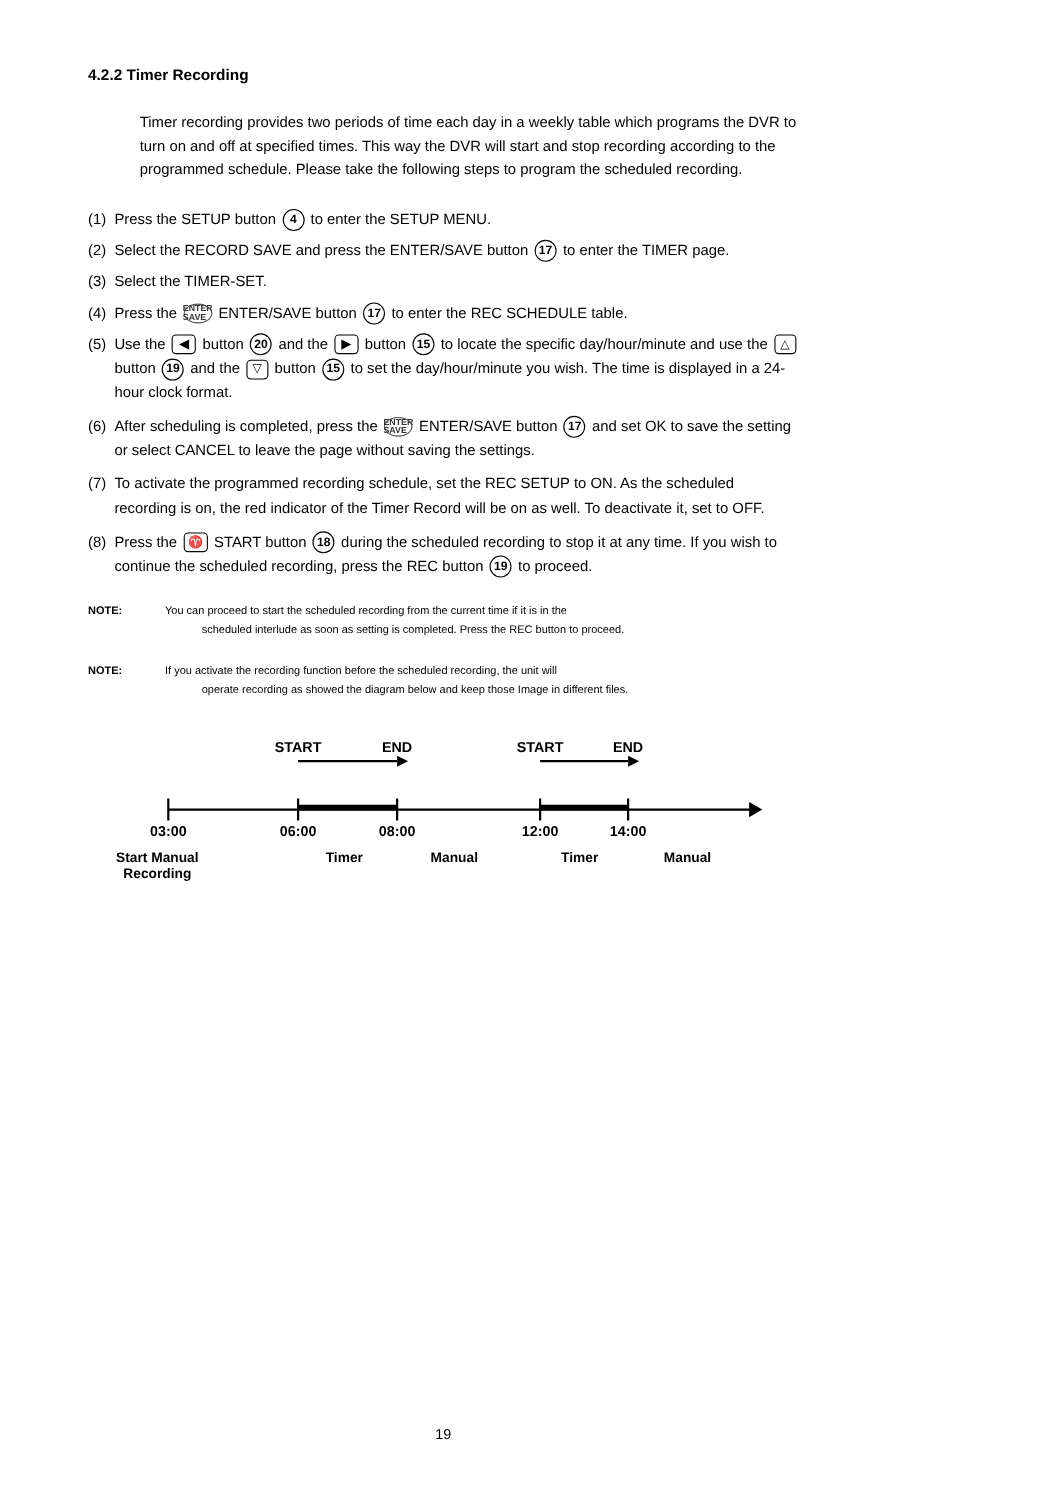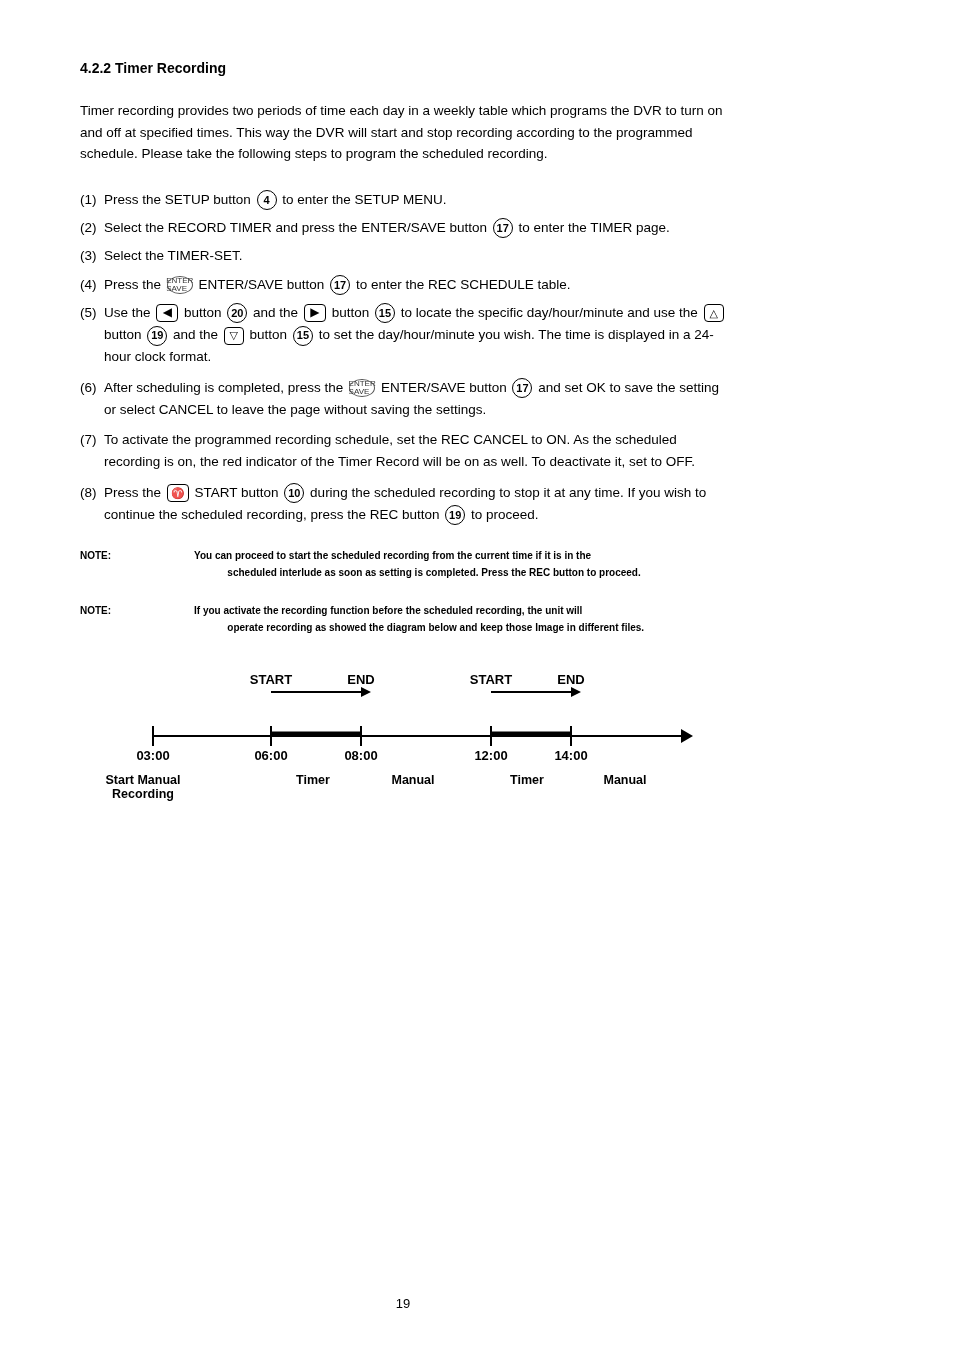--- a/index.html
+++ b/index.html
@@ -20,20 +20,21 @@
     }
     .section-title {
       font-size: 14px;
       font-weight: bold;
       margin-bottom: 24px;
     }
     .intro-text {
       font-size: 13.5px;
       line-height: 1.6;
       margin-bottom: 24px;
+      margin-left: 47px;
     }
     .steps {
       list-style: none;
       margin-bottom: 20px;
     }
     .step {
       font-size: 13.5px;
       line-height: 1.65;
       margin-bottom: 6px;
       display: flex;
@@ -68,20 +69,21 @@
       border: 1.5px solid #555;
       border-radius: 50%;
       width: 26px;
       height: 18px;
       font-size: 8px;
       color: #333;
       margin: 0 2px;
       vertical-align: middle;
       line-height: 1;
       padding: 0 2px;
+      font-weight: bold;
     }
     .arrow-left-icon, .arrow-right-icon {
       display: inline-flex;
       align-items: center;
       justify-content: center;
       width: 22px;
       height: 18px;
       border: 1.5px solid #000;
       border-radius: 4px;
       font-size: 12px;
@@ -119,23 +121,22 @@
     }
     .note-block .note-row {
       display: flex;
       align-items: flex-start;
     }
     .note-label {
       font-weight: bold;
       min-width: 70px;
     }
     .note-content {
-      font-weight: bold;
+      font-weight: normal;
       flex: 1;
-      margin-left: 44px;
     }
     
     .diagram {
       margin: 30px auto 12px auto;
       width: 620px;
       position: relative;
       font-size: 13px;
     }
     .page-number {
       position: absolute;
@@ -163,21 +164,21 @@
       <span class="step-content">
         Press the <span class="bold">SETUP</span> button
         <span class="btn-badge">4</span>
         to enter the <span class="bold">SETUP MENU</span>.
       </span>
     </div>
 
     <div class="step">
       <span class="step-number">(2)</span>
       <span class="step-content">
-        Select the <span class="bold">RECORD TIMER</span> and press the
+        Select the <span class="bold">RECORD SAVE</span> and press the
         <span class="bold">ENTER/SAVE</span> button
         <span class="btn-badge">17</span>
         to enter the <span class="bold">TIMER</span> page.
       </span>
     </div>
 
     <div class="step">
       <span class="step-number">(3)</span>
       <span class="step-content">
         Select the <span class="bold">TIMER-SET</span>.
@@ -223,34 +224,34 @@
         <span class="btn-badge">17</span>
         and set <span class="bold">OK</span> to save the setting or select
         <span class="bold">CANCEL</span> to leave the page without saving the settings.
       </span>
     </div>
 
     <div class="step multi-line-step">
       <span class="step-number">(7)</span>
       <span class="step-content">
         To activate the programmed recording schedule, set the
-        <span class="bold">REC CANCEL</span> to
+        <span class="bold">REC SETUP</span> to
         <span class="bold">ON</span>.
         As the scheduled recording is on, the red indicator of the Timer Record will be on as well. To deactivate it, set to
         <span class="bold">OFF</span>.
       </span>
     </div>
 
     <div class="step multi-line-step">
       <span class="step-number">(8)</span>
       <span class="step-content">
         Press the
         <span class="stop-icon">♈</span>
         <span class="bold">START</span> button
-        <span class="btn-badge">10</span>
+        <span class="btn-badge">18</span>
         during the scheduled recording to stop it at any time. If you wish to continue the scheduled recording, press the
         <span class="bold">REC</span> button
         <span class="btn-badge">19</span>
         to proceed.
       </span>
     </div>
 
   </div>
 
   <div class="note-block">

